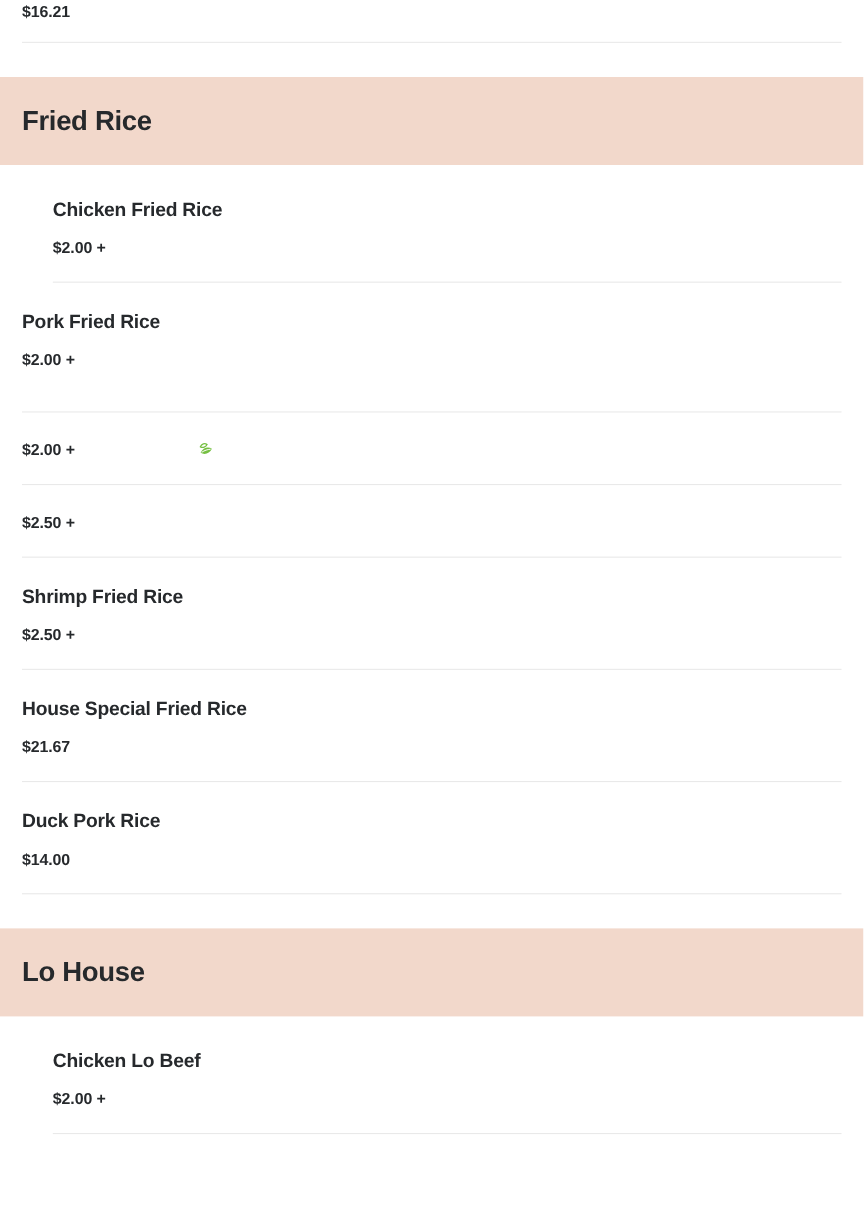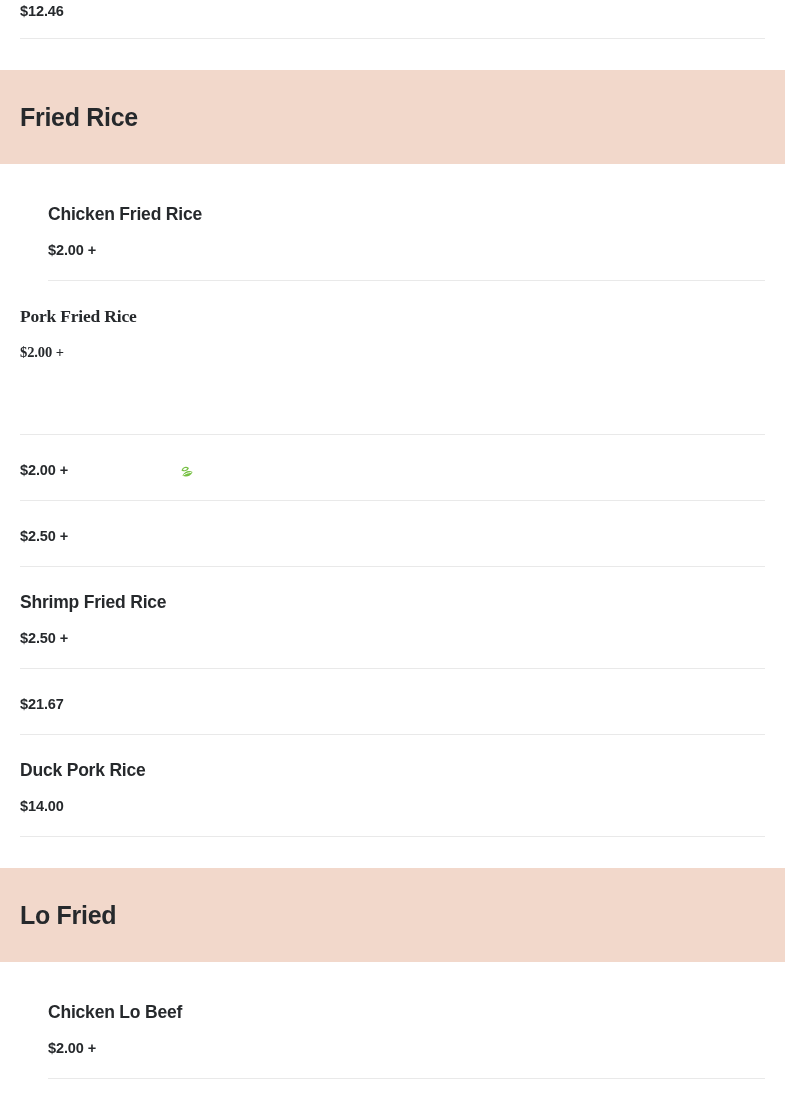--- a/index.html
+++ b/index.html
@@ -27,65 +27,65 @@
     font-size: 14.5px;
     font-weight: bold;
     line-height: 20px;
     letter-spacing: -0.1px;
   }
 
   
   .section { margin-top: 31px; }
   .section-header {
     background: var(--band-bg, #f2d8cb);
-    height: 94px;
+    height: 80px;
     display: flex;
     align-items: center;
     padding: 0 20px;
   }
   .section-title {
     font-size: 25px;
     font-weight: bold;
     letter-spacing: -0.3px;
   }
 
   
   .menu-item {
     margin: 0 20px;
     padding: 25px 0 20px 0;
     border-bottom: 1px solid var(--divider-color, #e9e9e9);
     cursor: pointer;
   }
-  .menu-item.first { padding-top: 40px; margin-left: 48px; }
-  .menu-item.tall { padding-bottom: 72px; font-family: Liberation Serif, serif; }
+  .menu-item.first { padding-top: 30px; margin-left: 48px; }
+  .menu-item.tall { padding-bottom: 36px; }
   .item-name {
     font-size: 17.5px;
     font-weight: bold;
     line-height: 21px;
     letter-spacing: -0.2px;
     margin-bottom: 15px;
   }
   .price-row {
     display: flex;
-    align-items: flex-end;
+    align-items: flex-start;
   }
   .leaf-icon {
     display: inline-flex;
     margin-left: 111px;
     color: var(--leaf-color, #76c043);
   }
   .leaf-icon svg { display: block; }
 </style>
 </head>
 <body>
 
 <div class="menu-page">
 
   <div class="partial-item">
-    <div class="price">$12.46</div>
+    <div class="price">$16.21</div>
   </div>
 
   <div>
   <div class="section">
     <div class="section-header">
       <div class="section-title">Fried Rice</div>
     </div>
     <div>
   <div class="menu-item first">
     <div class="item-name">Chicken Fried Rice</div>
@@ -125,39 +125,40 @@
 
   <div class="menu-item">
     <div class="item-name">Shrimp Fried Rice</div>
     <div class="price-row">
       <div class="price">$2.50 +</div>
 
     </div>
   </div>
 
   <div class="menu-item">
+    <div class="item-name">House Special Fried Rice</div>
     <div class="price-row">
       <div class="price">$21.67</div>
 
     </div>
   </div>
 
   <div class="menu-item">
     <div class="item-name">Duck Pork Rice</div>
     <div class="price-row">
       <div class="price">$14.00</div>
 
     </div>
   </div>
 </div>
   </div>
 
   <div class="section">
     <div class="section-header">
-      <div class="section-title">Lo Fried</div>
+      <div class="section-title">Lo House</div>
     </div>
     <div>
   <div class="menu-item first">
     <div class="item-name">Chicken Lo Beef</div>
     <div class="price-row">
       <div class="price">$2.00 +</div>
 
     </div>
   </div>
 </div>

